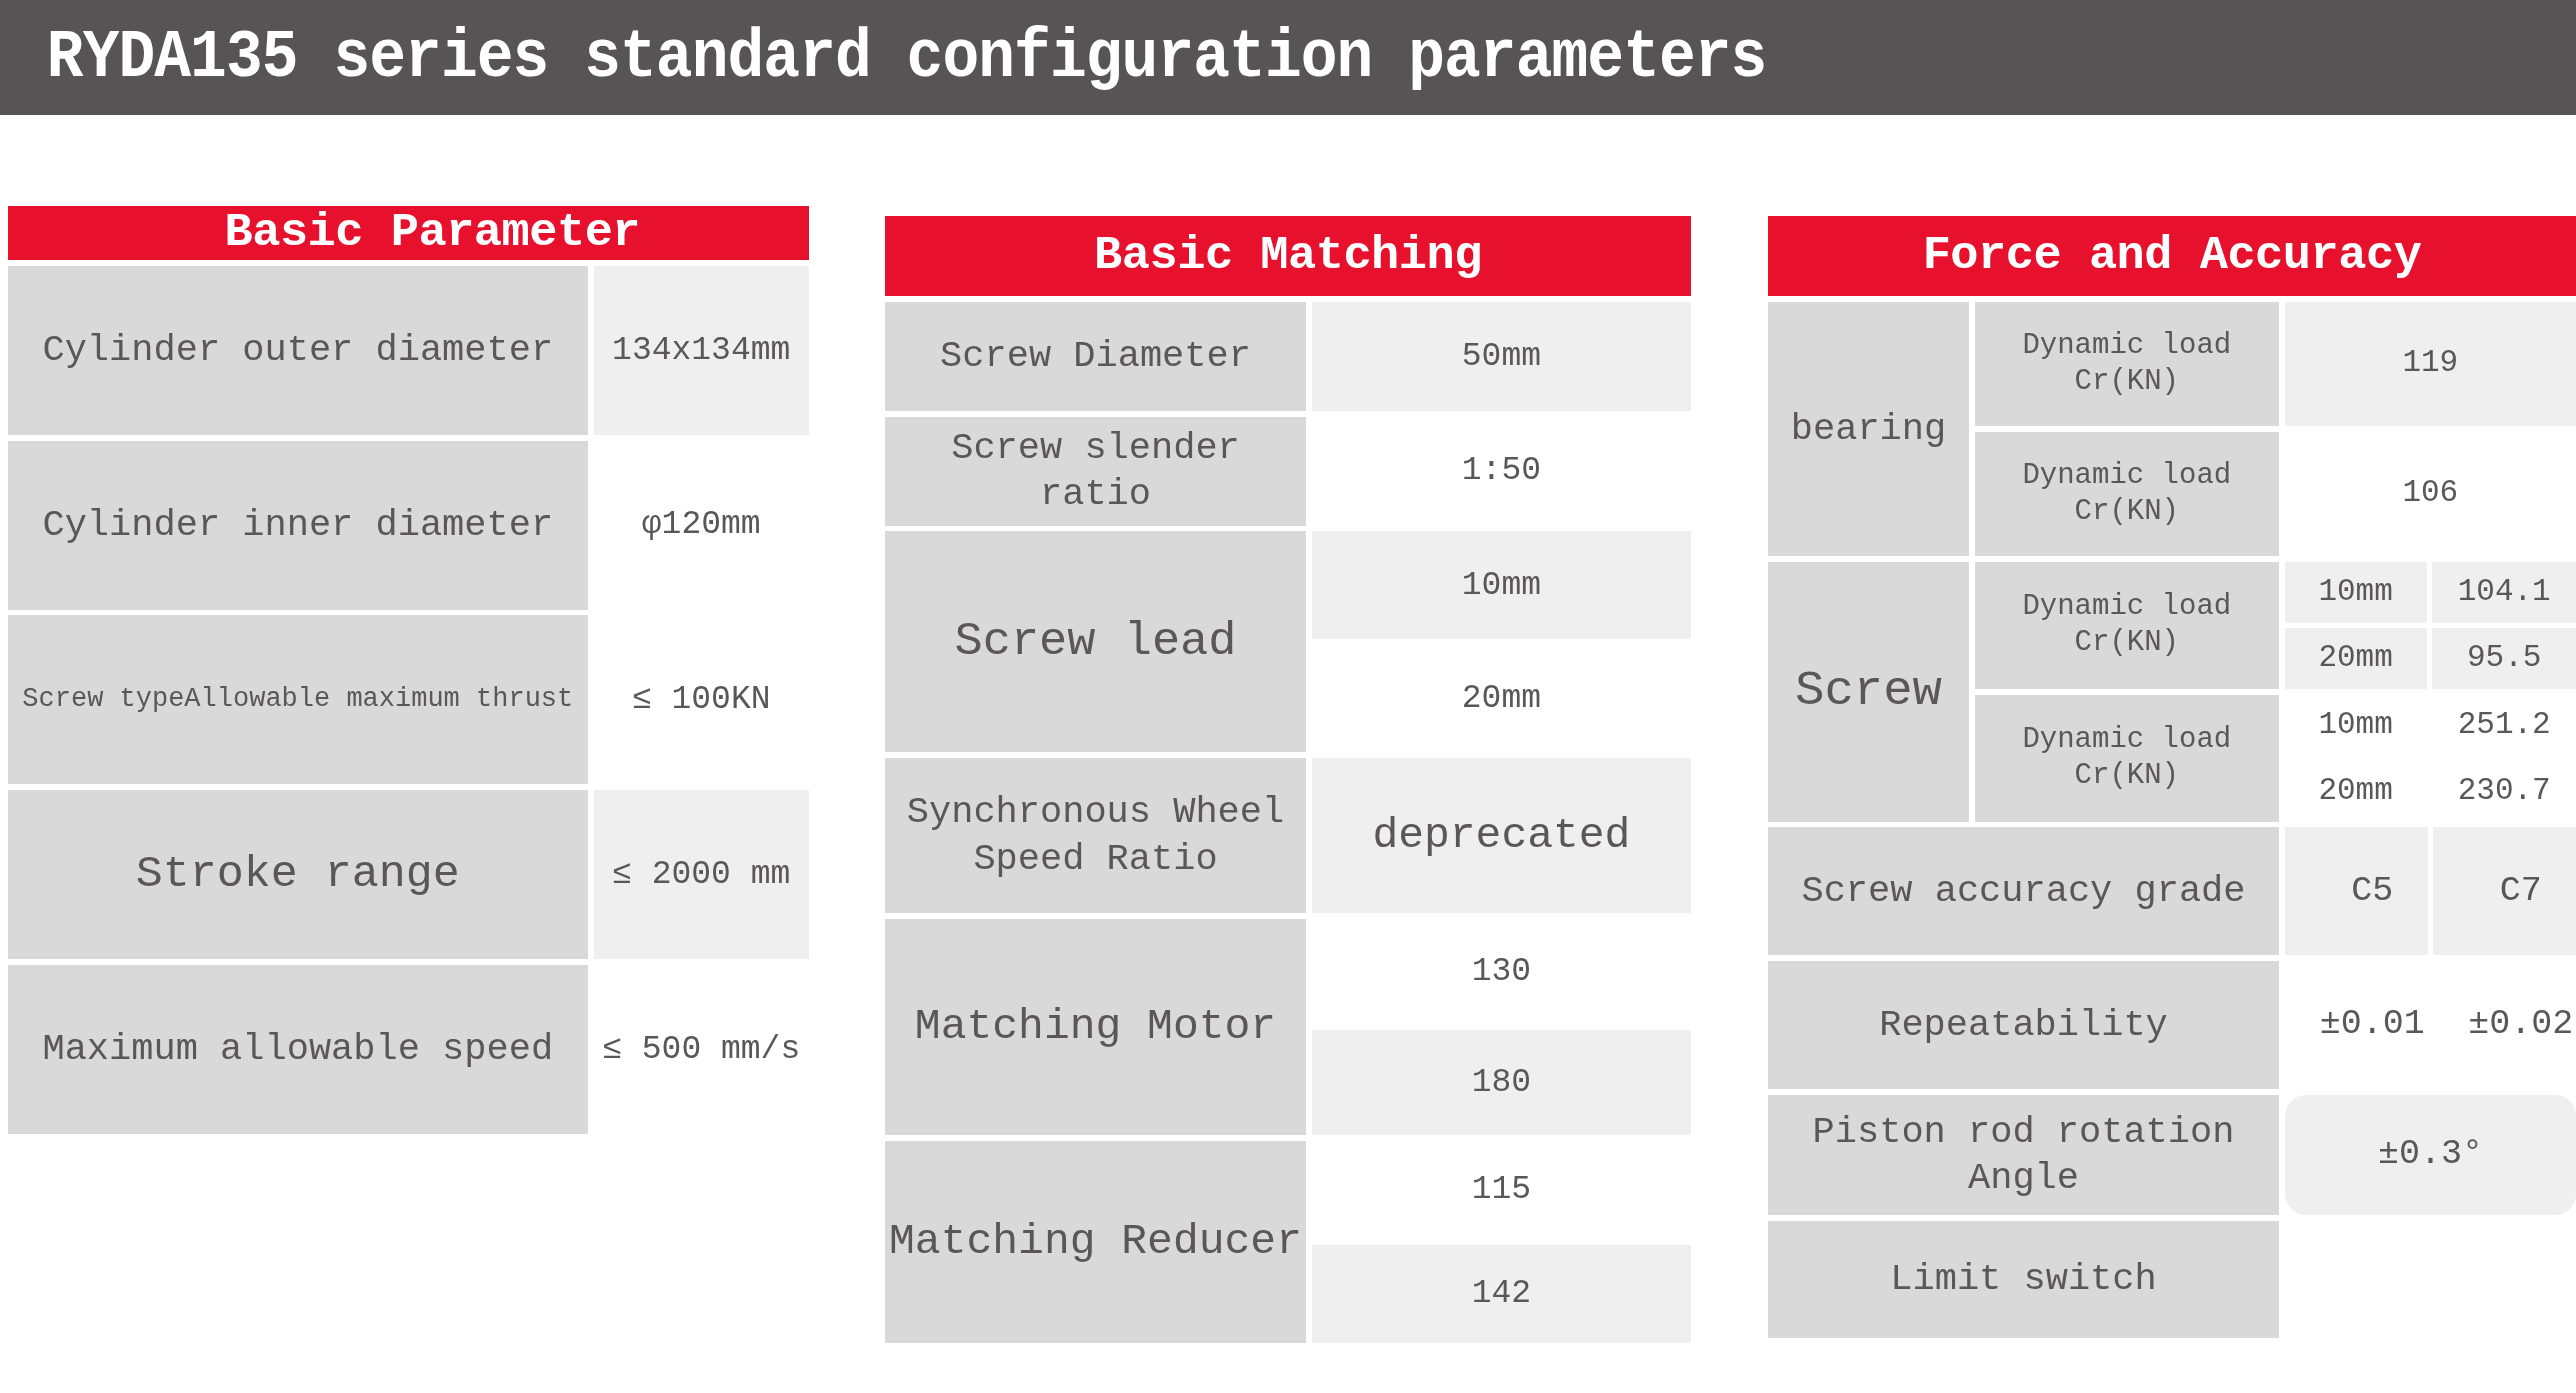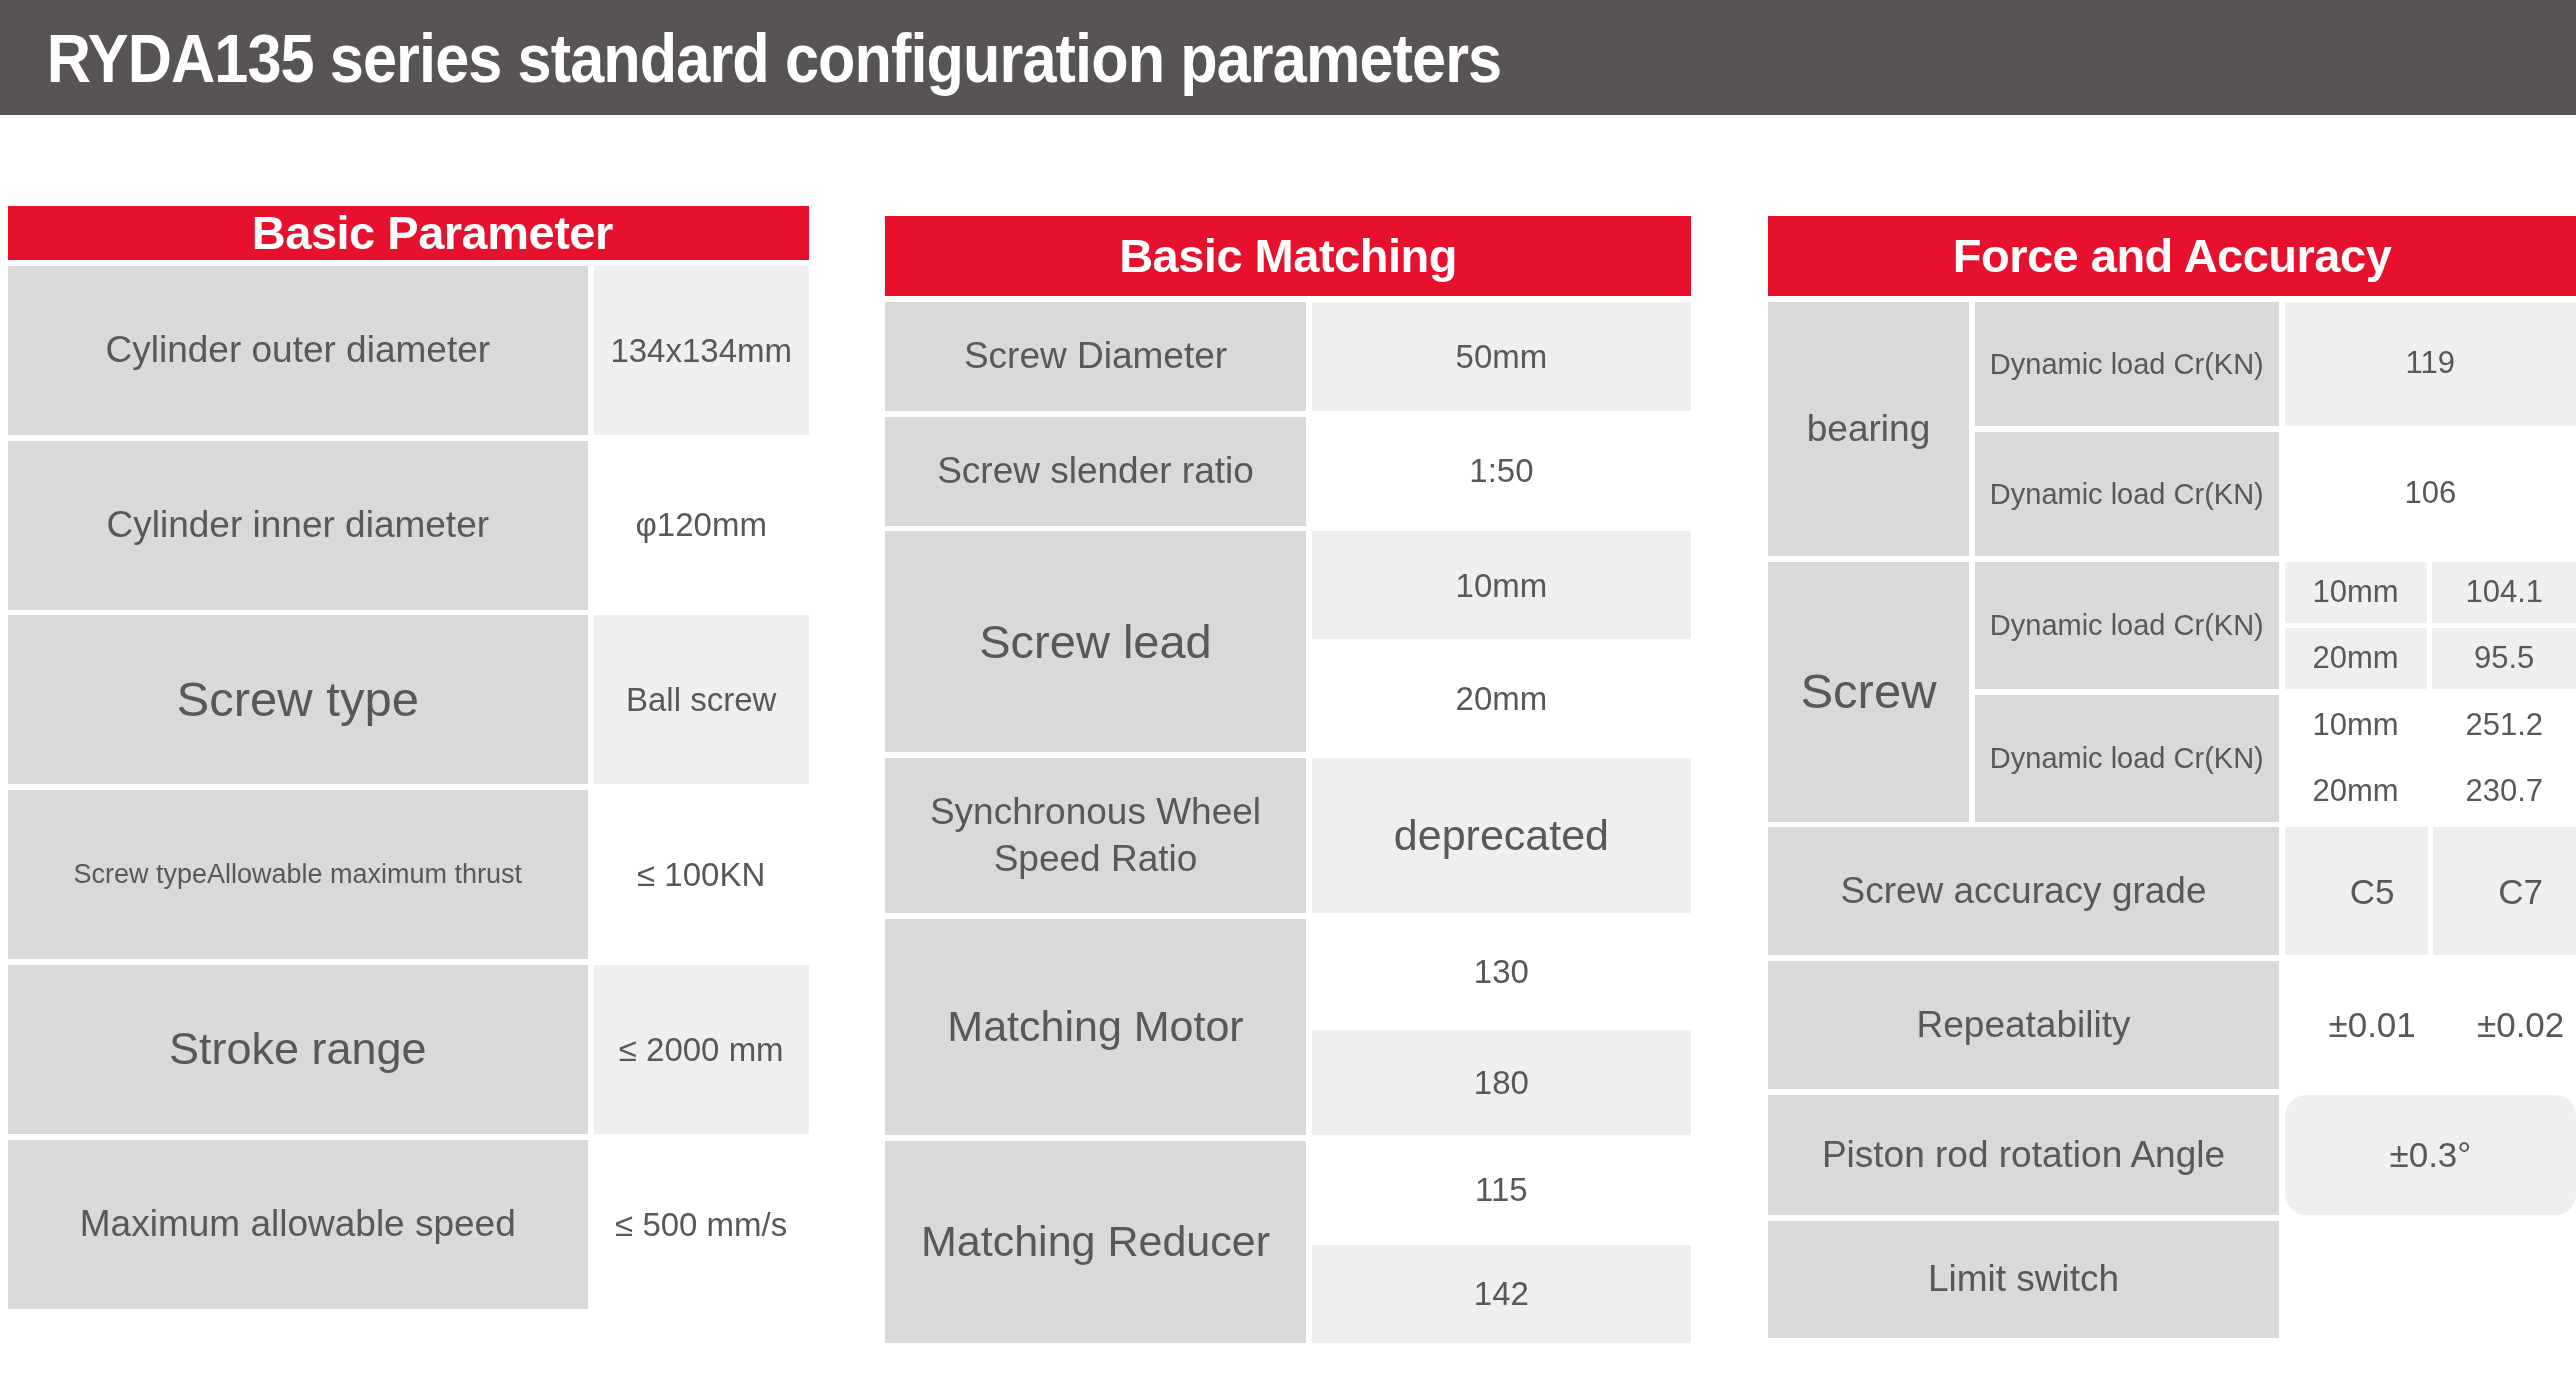--- a/index.html
+++ b/index.html
@@ -1,21 +1,21 @@
 <!DOCTYPE html>
 <html style="--red: #e8112d; --titlebar: #585355; --gray: #d9d9d9; --light: #efefef; --text: #595757;"><head>
 <meta charset="utf-8">
 <style>
   html,body{margin:0;padding:0;background:#ffffff;}
   #canvas{
     position:relative;
     width:2576px;height:1394px;
     background:#ffffff;
     overflow:hidden;
-    font-family:Liberation Sans, sans-serif;
+    font-family:Liberation Mono, monospace;
     color:var(--text,#595757);
   }
   
   .title-bar{
     position:absolute;left:0;top:0;width:2576px;height:115px;
     background:var(--titlebar,#585355);
     display:flex;align-items:center;
   }
   .title-bar h1{
     margin:0;padding-left:52px;
@@ -101,24 +101,20 @@
 
     <div class="row">
       <div class="cell lbl fs-md">Cylinder outer diameter</div>
       <div class="cell val vlight">134x134mm</div>
     </div>
     <div class="row">
       <div class="cell lbl fs-md">Cylinder inner diameter</div>
       <div class="cell val vwhite">φ120mm</div>
     </div>
     <div class="row">
-      <div class="cell lbl fs-xl">Screw type</div>
-      <div class="cell val vlight">Ball screw</div>
-    </div>
-    <div class="row">
       <div class="cell lbl fs-sm">Screw typeAllowable maximum thrust</div>
       <div class="cell val vwhite">≤ 100KN</div>
     </div>
     <div class="row">
       <div class="cell lbl fs-lg">Stroke range</div>
       <div class="cell val vlight">≤ 2000 mm</div>
     </div>
     <div class="row">
       <div class="cell lbl fs-md">Maximum allowable speed</div>
       <div class="cell val vwhite">≤ 500 mm/s</div>

